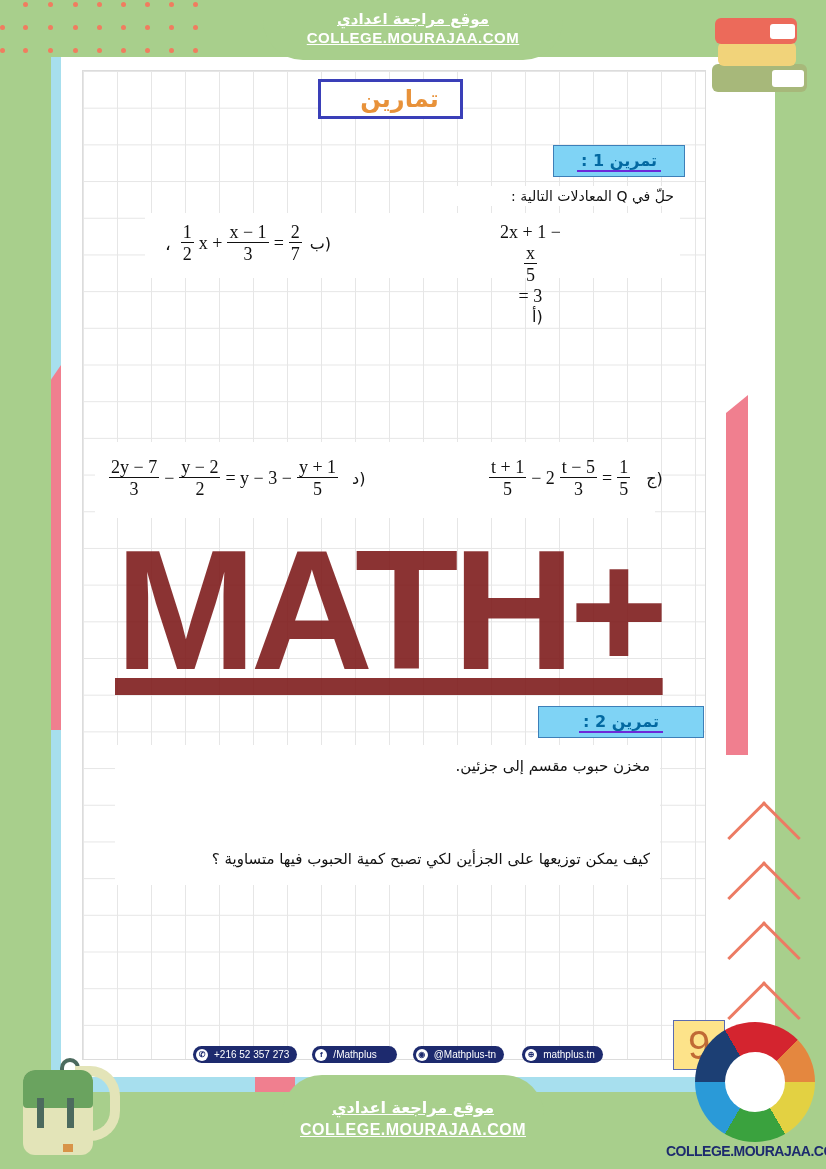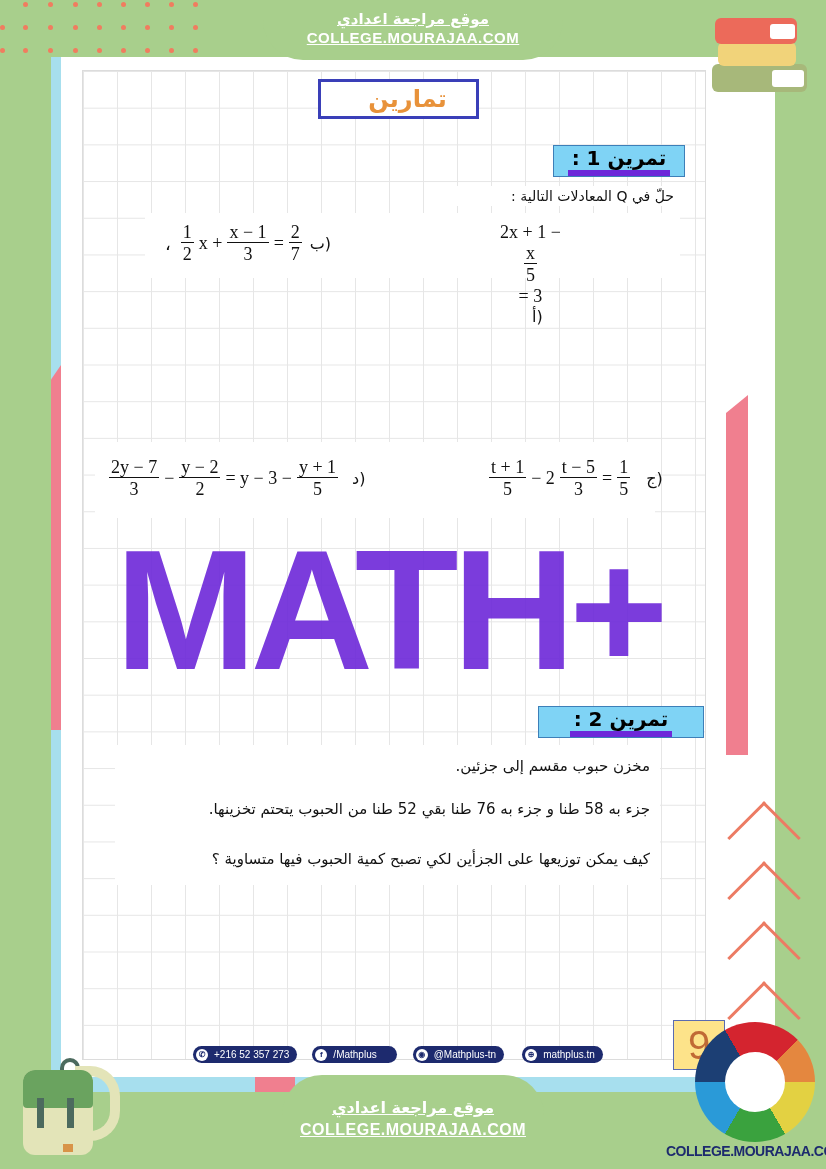--- a/index.html
+++ b/index.html
@@ -26,45 +26,45 @@
   .header-pill { position: absolute; left: 263px; top: 0; width: 300px; height: 60px; background: #a8cf8c;
     border-radius: 0 0 40px 40px; text-align: center; color: #fff; }
   .header-pill .ar { font-size: 15px; font-weight: bold; padding-top: 10px; text-decoration: underline; line-height: 18px; }
   .header-pill .en { font-family: "Liberation Sans", sans-serif; font-size: 15px; font-weight: bold; text-decoration: underline; letter-spacing: 0.5px; line-height: 20px; }
 
   .footer-pill { position: absolute; left: 282px; top: 1075px; width: 262px; height: 94px; background: #a8cf8c;
     border-radius: 40px 40px 0 0; text-align: center; color: #fff; }
   .footer-pill .ar { font-size: 16px; font-weight: bold; padding-top: 22px; text-decoration: underline; line-height: 22px; }
   .footer-pill .en { font-family: "Liberation Sans", sans-serif; font-size: 16px; font-weight: bold; text-decoration: underline; letter-spacing: 0.5px; line-height: 22px; }
 
-  .title-box { position: absolute; left: 318px; top: 79px; width: 161px; height: 40px; border: 3px solid #3a3fb8; background: #fff;
+  .title-box { position: absolute; left: 318px; top: 79px; width: 145px; height: 40px; border: 3px solid #3a3fb8; background: #fff;
     display: flex; align-items: center; justify-content: center; padding-left: 18px; }
   .title-box span { color: #e8923a; font-size: 24px; font-weight: bold; letter-spacing: 6px; }
 
   .ex-label { position: absolute; height: 32px; background: #7fd3f5; border: 1.5px solid #3d7fb8;
     display: flex; align-items: center; justify-content: center; direction: rtl; }
-  .ex-label span { font-size: 20px; color: #000000; font-weight: bold; border-bottom: 6px solid #6d28d9; padding: 0 4px; }
+  .ex-label span { font-size: 16px; color: #0369a1; font-weight: bold; border-bottom: 2px solid #6d28d9; padding: 0 4px; }
   .ex1 { left: 553px; top: 145px; width: 132px; }
   .ex2 { left: 538px; top: 706px; width: 166px; }
 
   .instruction { position: absolute; left: 430px; top: 186px; width: 250px; text-align: right; direction: rtl; font-size: 14px; background: #fff; padding: 2px 6px; color: #111; }
 
   .eq-band { position: absolute; background: #fff; }
   .band1 { left: 145px; top: 213px; width: 535px; height: 65px; }
   .band2 { left: 95px; top: 442px; width: 560px; height: 76px; }
 
   .eq { position: absolute; font-family: "Liberation Serif", serif; font-size: 18px; color: #111; display: flex; align-items: center; white-space: nowrap; }
   .frac { display: inline-flex; flex-direction: column; align-items: center; margin: 0 2px; }
   .frac .num { border-bottom: 1.3px solid #111; padding: 0 2px; line-height: 20px; }
   .frac .den { line-height: 22px; }
   .op { margin: 0 3px; }
   .lbl { font-family: "DejaVu Sans", sans-serif; font-size: 16px; margin-left: 6px; }
 
   .watermark { position: absolute; left: 115px; top: 520px; width: 520px; height: 180px; font-family: "Liberation Sans", sans-serif;
-    font-size: 170px; font-weight: bold; color: #6d28d9; letter-spacing: -6px; line-height: 180px; text-align: right; opacity: 0.9; }
+    font-size: 170px; font-weight: bold; color: #7f1d1d; letter-spacing: -6px; line-height: 180px; text-align: right; opacity: 0.9; text-decoration: underline; }
 
   .problem { position: absolute; left: 115px; top: 745px; width: 545px; height: 140px; background: #fff; direction: rtl; text-align: right; color: #111; font-size: 15px; }
   .problem p { position: absolute; right: 10px; }
 
   .contacts { position: absolute; left: 193px; top: 1046px; display: flex; gap: 12px; }
   .chip { height: 17px; background: #1d2a6e; color: #fff; border-radius: 9px; display: flex; align-items: center; padding: 0 8px 0 3px; font-size: 10px; font-family: "Liberation Sans", sans-serif; }
   .chip .ic { width: 12px; height: 12px; border-radius: 50%; background: #fff; color: #1d2a6e; font-size: 8px; font-weight: bold; display: flex; align-items: center; justify-content: center; margin-right: 6px; }
 
   .page-num { position: absolute; left: 673px; top: 1020px; width: 52px; height: 50px; background: #fde38a; border: 1px solid #5a6bb0;
     color: #c06a35; font-size: 40px; font-family: "Liberation Sans", sans-serif; display: flex; align-items: center; justify-content: flex-start; padding-left: 14px; }
@@ -213,21 +213,20 @@
       <span class="den">5</span>
     </span>
   <span class="lbl" style="margin-left:12px;">د)</span>
 </div>
 
 <div class="ex-label ex2">
   <span>تمرين 2 :</span>
 </div>
 <div class="problem">
   <p style="top:12px;">مخزن حبوب مقسم إلى جزئين.</p>
-  <p style="top:55px;">جزء به 58 طنا  و جزء به  76 طنا  بقي  52 طنا  من الحبوب يتحتم تخزينها.</p>
   <p style="top:105px;text-align:center;">كيف يمكن توزيعها  على  الجزأين  لكي  تصبح  كمية  الحبوب  فيها  متساوية ؟</p>
 </div>
 
 <div class="contacts">
   <div class="chip">
     <span class="ic">✆</span>
     <span>+216 52 357 273</span>
   </div>
   <div class="chip" style="margin-left:3px;">
     <span class="ic">f</span>

